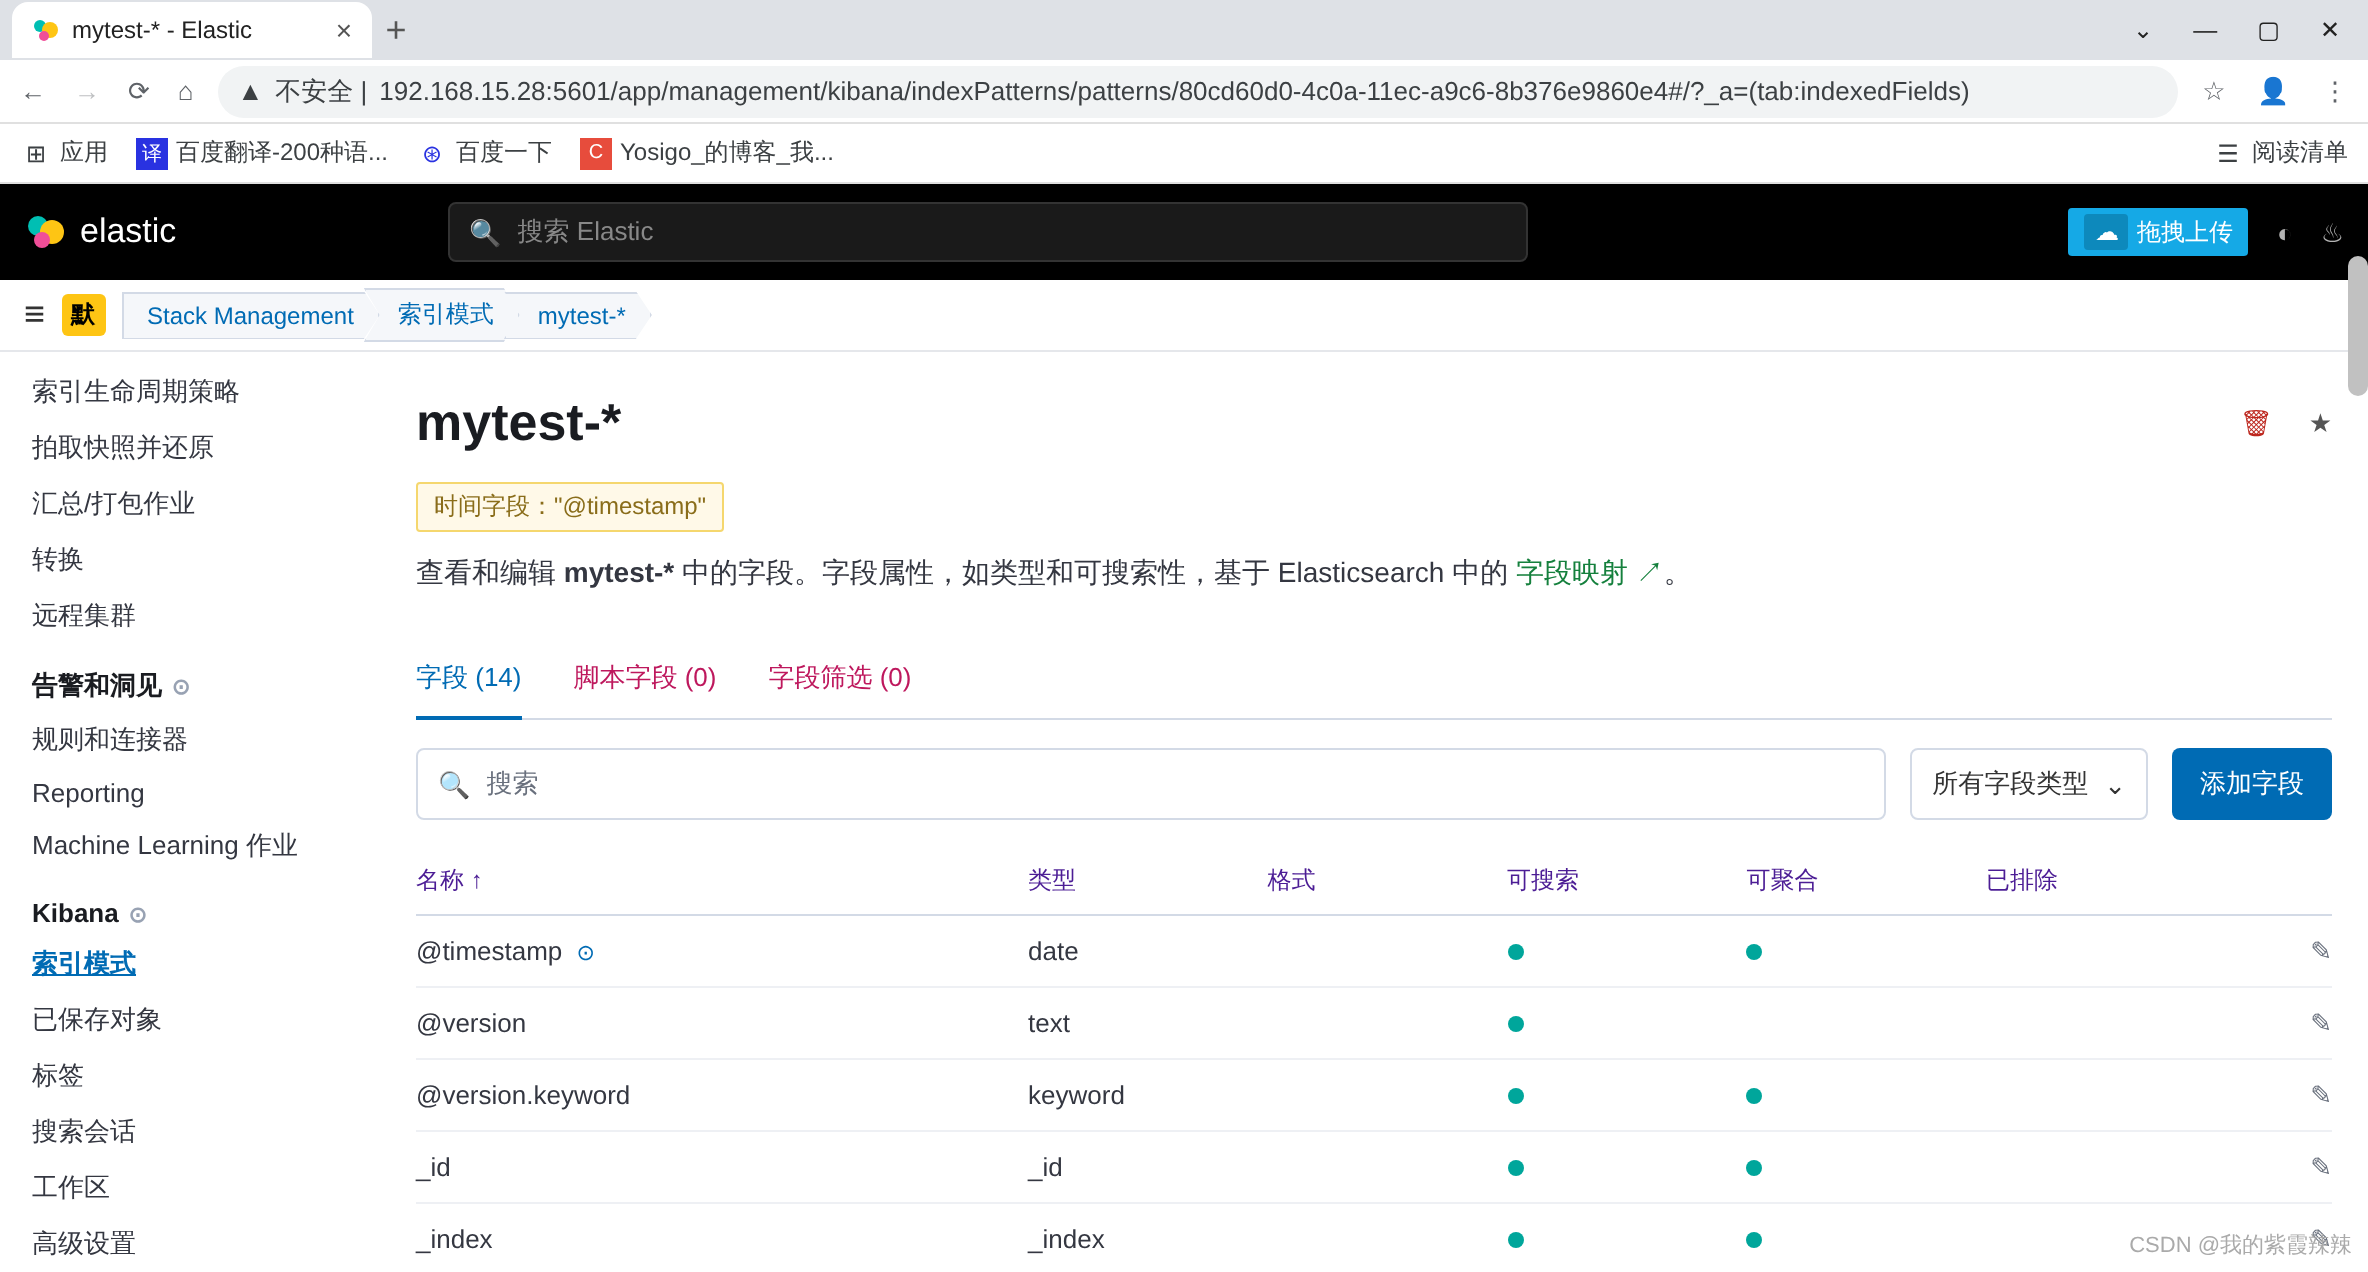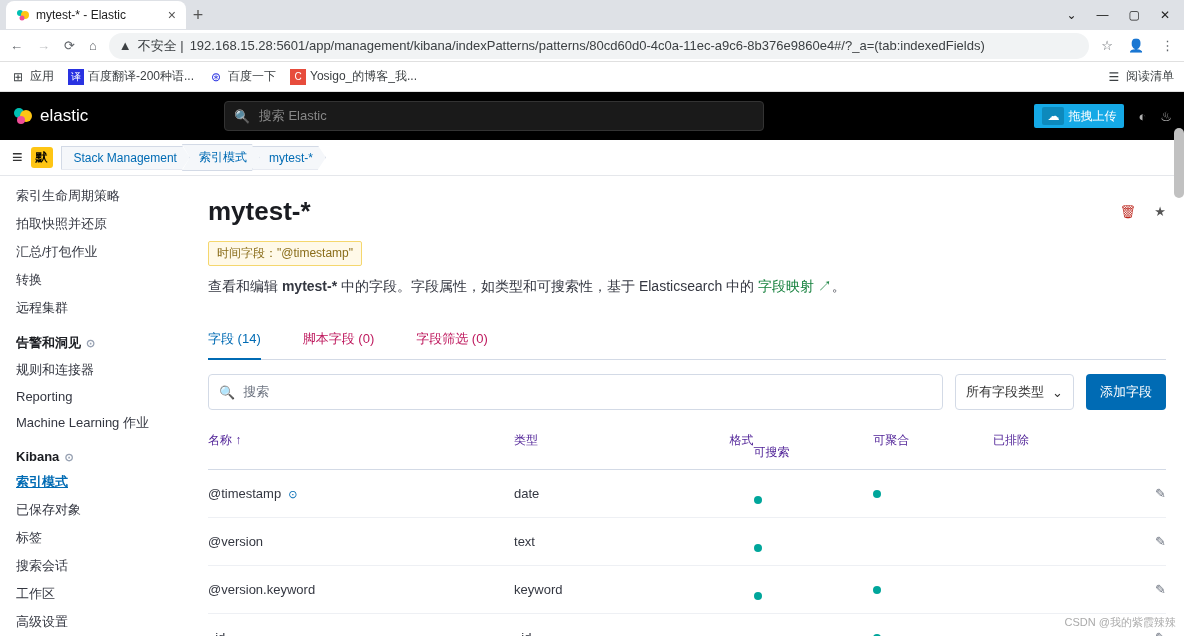--- a/index.html
+++ b/index.html
@@ -37,33 +37,33 @@
 .sidebar .section { padding:12px 0 4px; font-size:13px; font-weight:600; color:#1a1c21; }
 .sidebar .sec-icon { color:#98a2b3; font-size:11px; margin-left:2px; }
 .sidebar .item.active { color:#006bb4; font-weight:600; text-decoration:underline; }
 .content { flex:1; padding:20px 18px 0 22px; overflow-y:auto; position:relative; }
 .title-row { display:flex; align-items:center; }
 .title-row h1 { font-size:26px; font-weight:600; color:#1a1c21; }
 .title-actions { margin-left:auto; display:flex; gap:18px; color:#555; }
 .time-badge { display:inline-block; background:#fff9e8; border:1px solid #f5d76e; color:#8a6d1a; padding:3px 8px; font-size:12px; margin-top:14px; border-radius:2px; }
 .desc { margin-top:12px; font-size:14px; color:#343741; }
 .desc a { color:#15803d; text-decoration:none; }
-.tabs { display:flex; gap:42px; margin-top:24px; border-bottom:1px solid #d3dae6; }
+.tabs { display:flex; gap:26px; margin-top:24px; border-bottom:1px solid #d3dae6; }
 .tabs .t { padding:10px 0; font-size:13px; color:#be185d; cursor:pointer; }
 .tabs .t.active { color:#006bb4; border-bottom:2px solid #006bb4; margin-bottom:-1px; }
 .controls { display:flex; gap:12px; margin-top:14px; }
 .search-box { flex:1; border:1px solid #d3dae6; border-radius:4px; height:36px; display:flex; align-items:center; padding:0 10px; gap:8px; color:#69707d; }
 .type-select { border:1px solid #d3dae6; border-radius:4px; height:36px; display:flex; align-items:center; padding:0 10px; gap:8px; font-size:13px; }
 .add-btn { background:#006bb4; color:#fff; border-radius:4px; height:36px; display:flex; align-items:center; padding:0 14px; font-size:13px; }
 .table { margin-top:14px; width:100%; }
 .thead { display:flex; padding:8px 0; font-size:12px; color:#4c1d95; font-weight:400; border-bottom:1px solid #d3dae6; }
 .col-name { flex:2.3; }
 .col-type { flex:0.9; }
-.col-format { flex:0.9;text-align:right; }
-.col-search { flex:0.9; text-align:left;margin-top:12px; }
+.col-format { flex:0.9; }
+.col-search { flex:0.9; text-align:left; }
 .col-agg { flex:0.9; text-align:left; }
 .col-excl { flex:0.9; text-align:left; }
 .col-act { flex:0.4; text-align:right; }
 .trow { display:flex; padding:10px 0; font-size:13px; color:#343741; border-bottom:1px solid #eef0f4; align-items:center; }
 .dot { width:8px; height:8px; border-radius:50%; background:#00a69b; display:inline-block; }
 .clock-ico { color:#006bb4; font-size:11px; margin-left:4px; }
 .pencil { color:#69707d; }
 .footer-mark { position:absolute; right:8px; bottom:6px; font-size:11px; color:#aaa; }
 .vscroll { position:absolute; right:0; top:128px; width:10px; height:70px; background:#c1c1c1; border-radius:5px; }
 </style>

